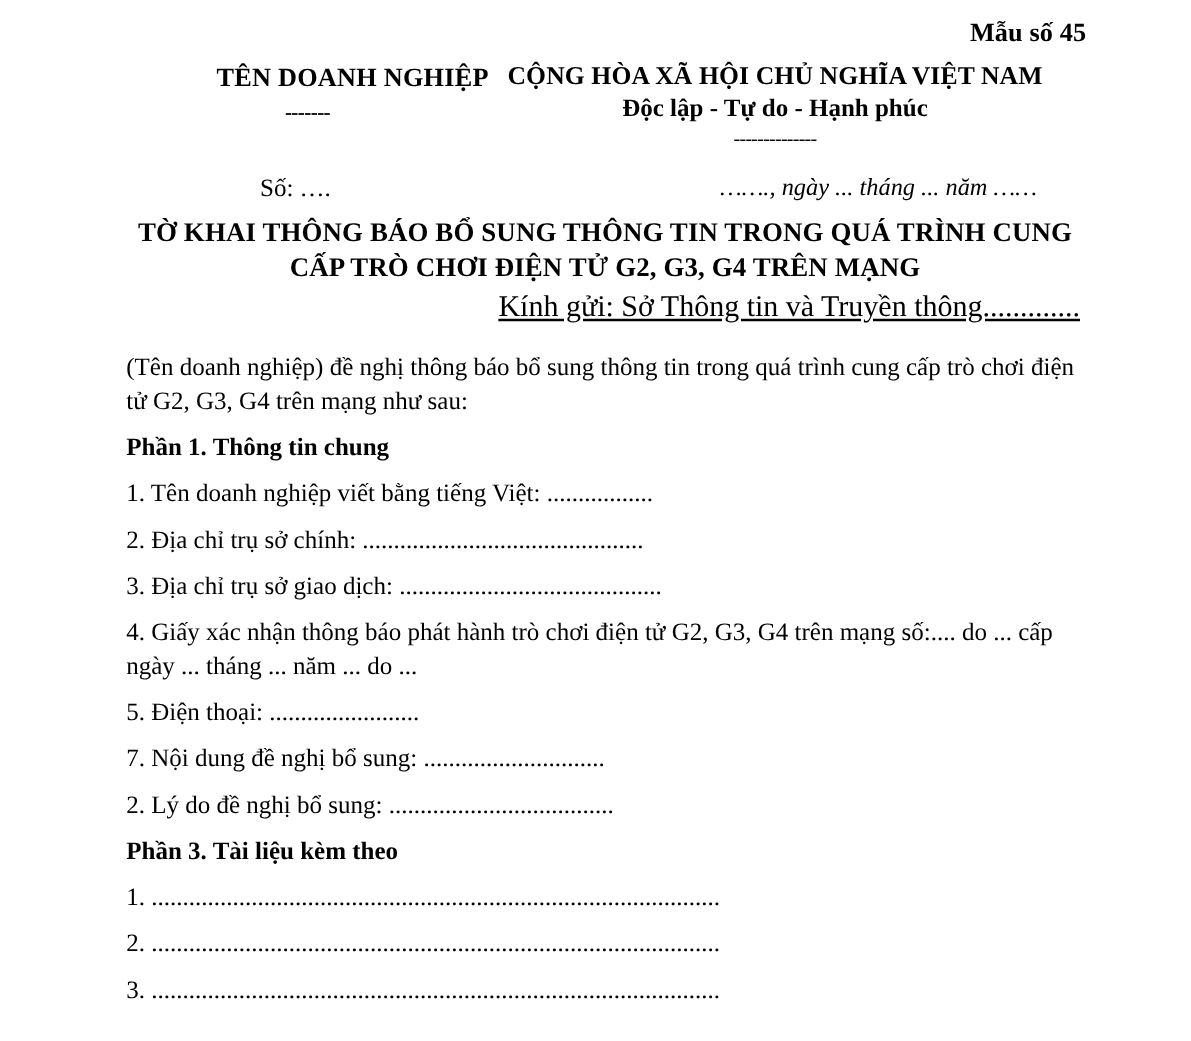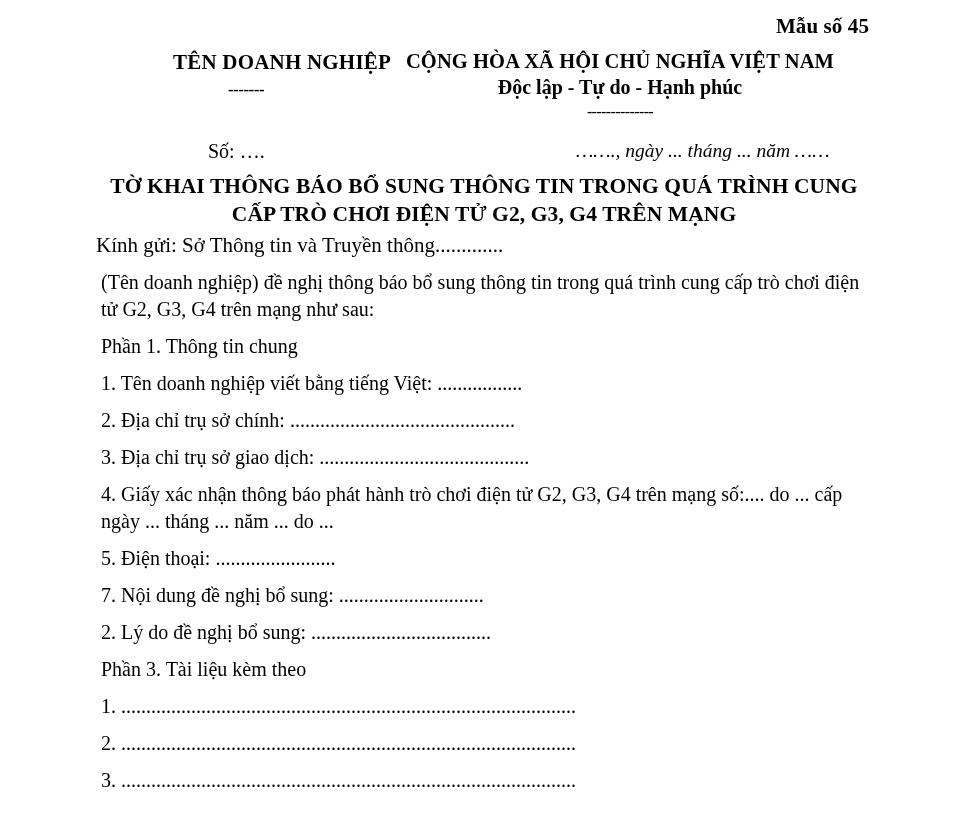--- a/index.html
+++ b/index.html
@@ -126,40 +126,41 @@
     line-height: 1.28;
     letter-spacing: 0.1px;
   }
 
   
   .recipient {
     position: absolute;
     top: 233px;
     left: 96px;
     width: 768px;
-    text-align: left;
-    font-size: 21px;
+    text-align: right;
+    font-size: 24px;
+    text-decoration: underline;
   }
 
   
   .body-text {
     position: absolute;
     top: 265px;
     left: 101px;
     width: 766px;
   }
   .para {
     font-size: 20px;
     line-height: 1.35;
-    margin: 4px 0 10px 0;
+    margin: 16px 0 10px 0;
     text-align: left;
   }
   .section-head {
     font-size: 20px;
-    font-weight: normal;
+    font-weight: bold;
     margin: 0 0 10px 0;
     line-height: 1.35;
   }
   .section-head.mixed {
     font-weight: normal;
   }
   .section-head.mixed b {
     font-weight: bold;
   }
   .item {

